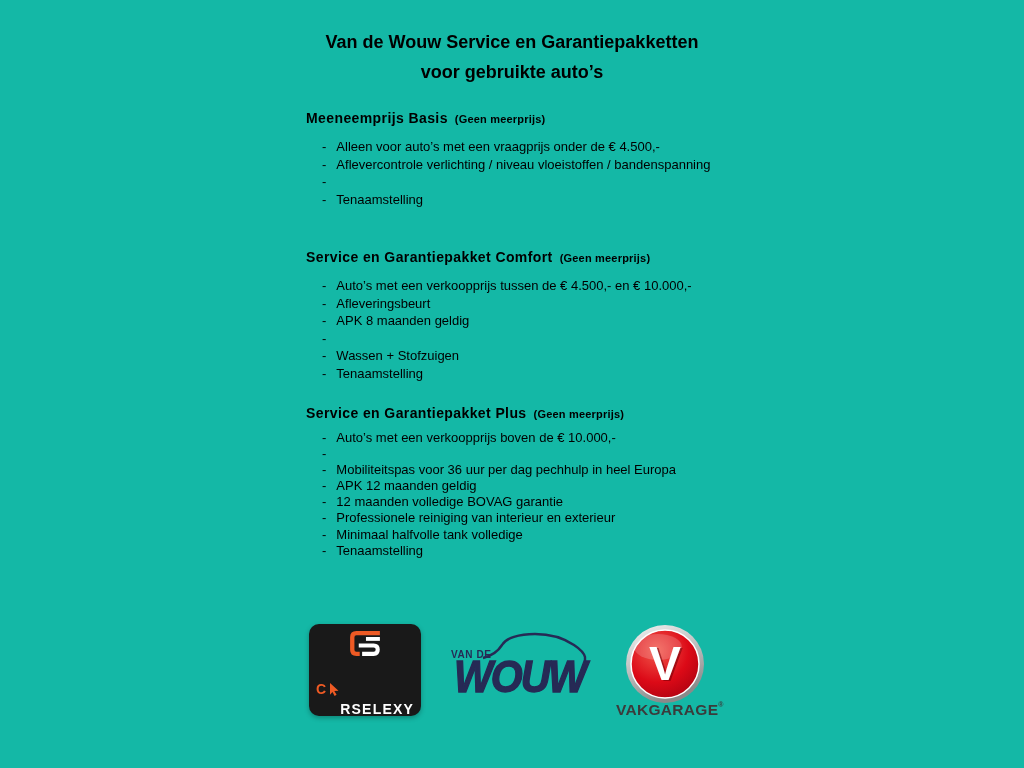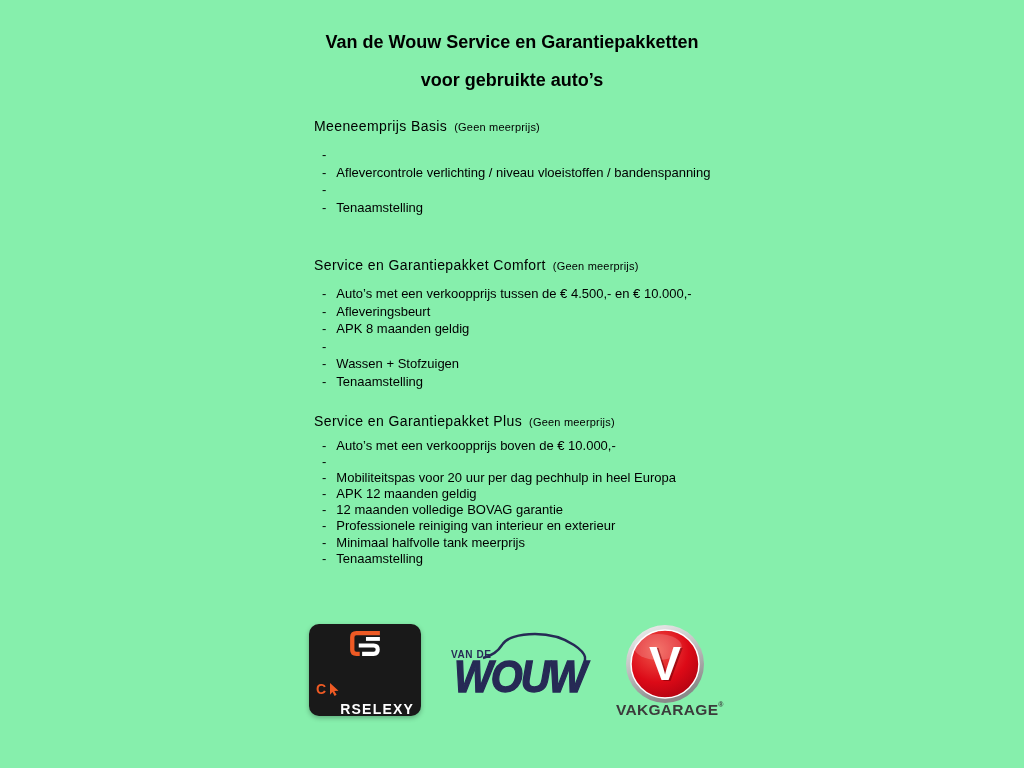--- a/index.html
+++ b/index.html
@@ -1,28 +1,28 @@
 <!DOCTYPE html>
 <html style="--carselexy-orange: #EE5A24; --carselexy-bg: #191919; --wouw-navy: #262A55; --vakgarage-red: #DC0A17; --vakgarage-red-dark: #A50010; --vakgarage-text: #3B3B3B;"><head>
 <meta charset="utf-8">
 <style>
   html,body{margin:0;padding:0;background:#ffffff;}
   .page{
-    position:relative;width:1024px;height:768px;background:#86efac;overflow:hidden;
+    position:relative;width:1024px;height:768px;background:#14b8a6;overflow:hidden;
     font-family:"Liberation Sans","DejaVu Sans",sans-serif;color:#000;
   }
   
   .title{position:absolute;top:31px;left:0;width:100%;text-align:center;
          font-size:18px;font-weight:bold;line-height:22px;}
-  .title .t2{margin-top:16px;}
+  .title .t2{margin-top:8px;}
   
   .content{position:absolute;left:306px;top:0;width:480px;}
   .content section{position:absolute;left:0;width:480px;}
   .sec-0{top:110px;} .sec-1{top:249px;} .sec-2{top:405px;}
-  .content h2{margin:8px;font-size:14px;font-weight:normal;letter-spacing:.4px;line-height:16px;white-space:pre;}
+  .content h2{margin:0;font-size:14px;font-weight:bold;letter-spacing:.4px;line-height:16px;white-space:pre;}
   .content h2 .note{font-size:11px;letter-spacing:.2px;margin-left:7px;}
   .content ul{margin:11px 0 0;padding:0;list-style:none;}
   .sec-2 ul{margin-top:8px;}
   .content li{display:flex;padding-left:16px;font-size:13px;line-height:17.6px;white-space:pre;}
   .sec-2 li{line-height:16.1px;}
   .content li .dash{margin-right:10px;}
   
   .logo{position:absolute;}
   
   .carselexy{left:309px;top:624px;width:112px;height:92px;background:var(--carselexy-bg,#191919);
@@ -57,21 +57,21 @@
 
   <div class="title">
     <div class="t1">Van de Wouw Service en Garantiepakketten</div>
     <div class="t2">voor gebruikte auto’s</div>
   </div>
 
   <div class="content">
     <section class="sec-0">
       <h2><span>Meeneemprijs Basis</span><span class="note">(Geen meerprijs)</span></h2>
       <ul>
-    <li><span class="dash">-</span></li>
+    <li><span class="dash">-</span><span>Alleen voor auto’s met een vraagprijs onder de € 4.500,-</span></li>
 
     <li><span class="dash">-</span><span>Aflevercontrole verlichting / niveau vloeistoffen / bandenspanning</span></li>
 
     <li><span class="dash">-</span></li>
 
     <li><span class="dash">-</span><span>Tenaamstelling</span></li>
   </ul>
     </section>
 
     <section class="sec-1">
@@ -91,29 +91,29 @@
   </ul>
     </section>
 
     <section class="sec-2">
       <h2><span>Service en Garantiepakket Plus</span><span class="note">(Geen meerprijs)</span></h2>
       <ul>
     <li><span class="dash">-</span><span>Auto’s met een verkoopprijs boven de € 10.000,-</span></li>
 
     <li><span class="dash">-</span></li>
 
-    <li><span class="dash">-</span><span>Mobiliteitspas voor 20 uur per dag pechhulp in heel Europa</span></li>
+    <li><span class="dash">-</span><span>Mobiliteitspas voor 36 uur per dag pechhulp in heel Europa</span></li>
 
     <li><span class="dash">-</span><span>APK 12 maanden geldig</span></li>
 
     <li><span class="dash">-</span><span>12 maanden volledige BOVAG garantie</span></li>
 
     <li><span class="dash">-</span><span>Professionele reiniging van interieur en exterieur</span></li>
 
-    <li><span class="dash">-</span><span>Minimaal halfvolle tank meerprijs</span></li>
+    <li><span class="dash">-</span><span>Minimaal halfvolle tank volledige</span></li>
 
     <li><span class="dash">-</span><span>Tenaamstelling</span></li>
   </ul>
     </section>
   </div>
 
   <div class="logo carselexy">
     <svg class="monogram" width="62" height="52" viewBox="0 0 62 52">
       <path d="M 62 4.5 H 13 Q 4.5 4.5 4.5 13 V 39 Q 4.5 47.5 13 47.5 H 20" fill="none" stroke-width="9" style="stroke:var(--carselexy-orange,#EE5A24)"></path>
       <path d="M 33 16.5 H 62" fill="none" stroke="#ffffff" stroke-width="8"></path>

